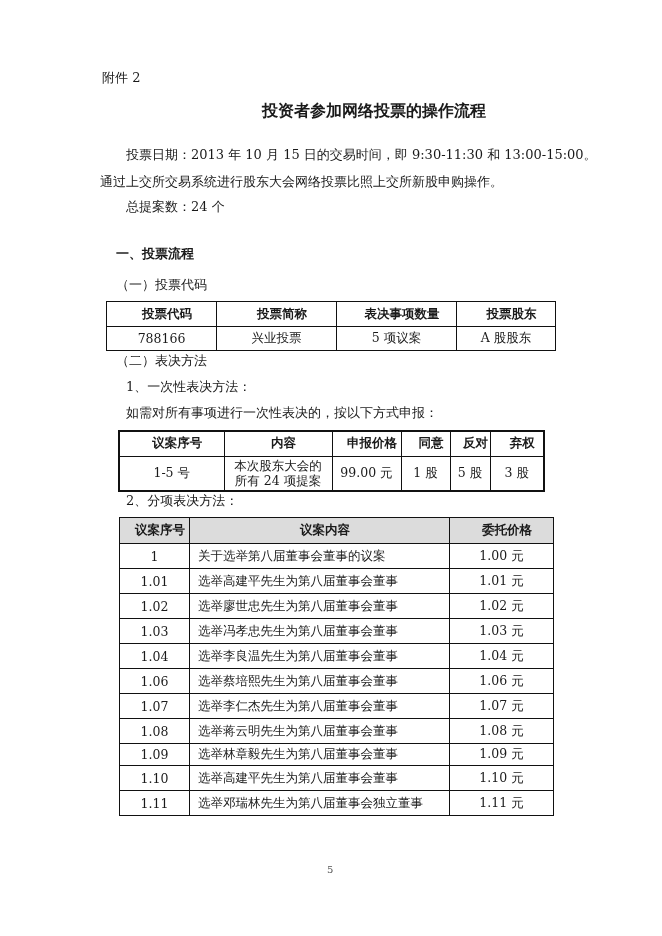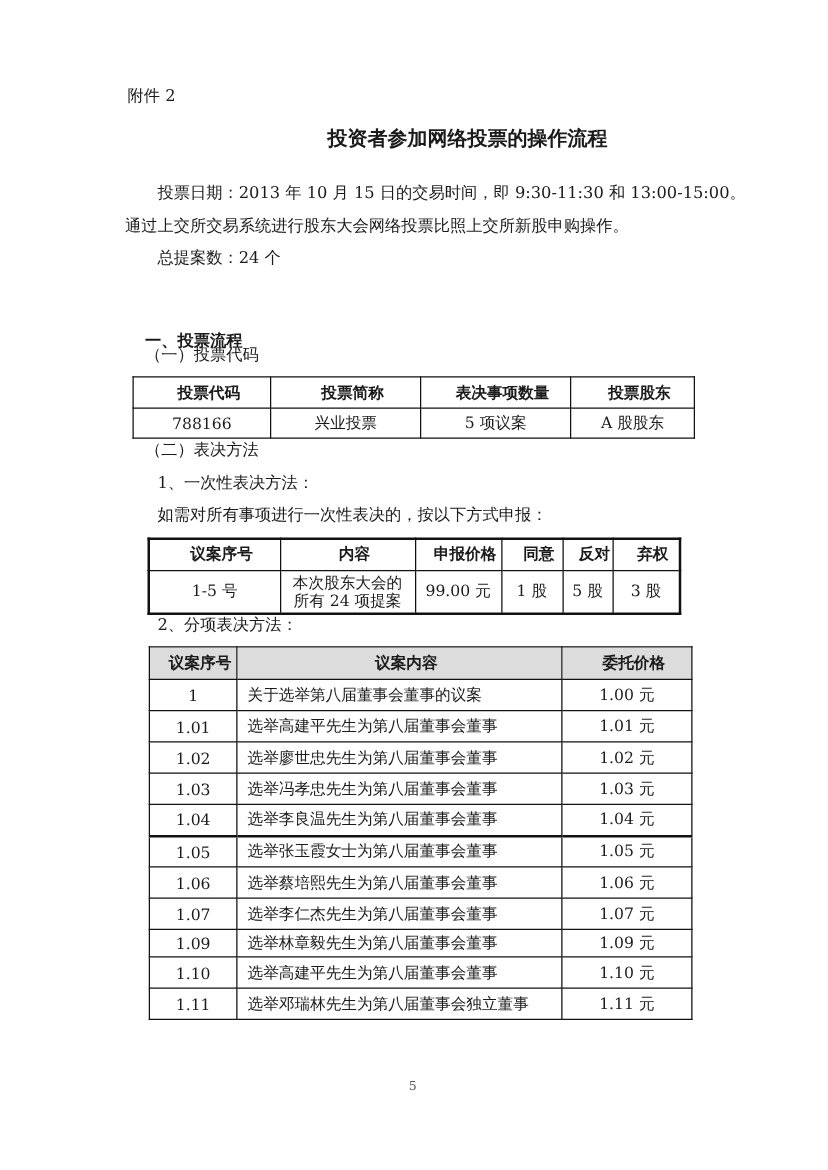--- a/index.html
+++ b/index.html
@@ -26,21 +26,21 @@
 </head>
 <body>
 
 <div class="abs para" style="left:102px;top:70px;">附件 2</div>
 <div class="abs title" style="left:222px;top:101px;margin-left:40px;">投资者参加网络投票的操作流程</div>
 
 <div class="abs para" style="left:126px;top:147px;">投票日期：2013 年 10 月 15 日的交易时间，即 9:30-11:30 和 13:00-15:00。</div>
 <div class="abs para" style="left:100px;top:174px;text-align:center;">通过上交所交易系统进行股东大会网络投票比照上交所新股申购操作。</div>
 <div class="abs para" style="left:126px;top:199px;">总提案数：24 个</div>
 
-<div class="abs h1" style="left:116px;top:264px;">一、投票流程</div>
+<div class="abs h1" style="left:116px;top:245px;">一、投票流程</div>
 <div class="abs para" style="left:116px;top:277px;">（一）投票代码</div>
 
 <table class="t1" style="left:106px;top:301px;width:449px;">
   <colgroup>
       <col style="width:110px">
       <col style="width:120px">
       <col style="width:120px">
       <col style="width:99px">
     </colgroup>
   <tbody>
@@ -124,34 +124,34 @@
   <tr style="height:25px;">
     <td>1.03</td>
     <td class="left">选举冯孝忠先生为第八届董事会董事</td>
     <td>1.03 元</td>
   </tr>
   <tr style="height:25px;margin-top:24px;">
     <td>1.04</td>
     <td class="left">选举李良温先生为第八届董事会董事</td>
     <td>1.04 元</td>
   </tr>
-  <tr class="thick" style="height:25px;">
-    <td>1.05</td>
-    <td class="left">选举张玉霞女士为第八届董事会董事</td>
-    <td>1.05 元</td>
-  </tr>
   <tr style="height:25px;">
     <td>1.06</td>
     <td class="left">选举蔡培熙先生为第八届董事会董事</td>
     <td>1.06 元</td>
   </tr>
   <tr style="height:25px;">
     <td>1.07</td>
     <td class="left">选举李仁杰先生为第八届董事会董事</td>
     <td>1.07 元</td>
+  </tr>
+  <tr style="height:25px;">
+    <td>1.08</td>
+    <td class="left">选举蒋云明先生为第八届董事会董事</td>
+    <td>1.08 元</td>
   </tr>
   <tr style="height:22px;">
     <td>1.09</td>
     <td class="left">选举林章毅先生为第八届董事会董事</td>
     <td>1.09 元</td>
   </tr>
   <tr style="height:25px;">
     <td>1.10</td>
     <td class="left">选举高建平先生为第八届董事会董事</td>
     <td>1.10 元</td>

